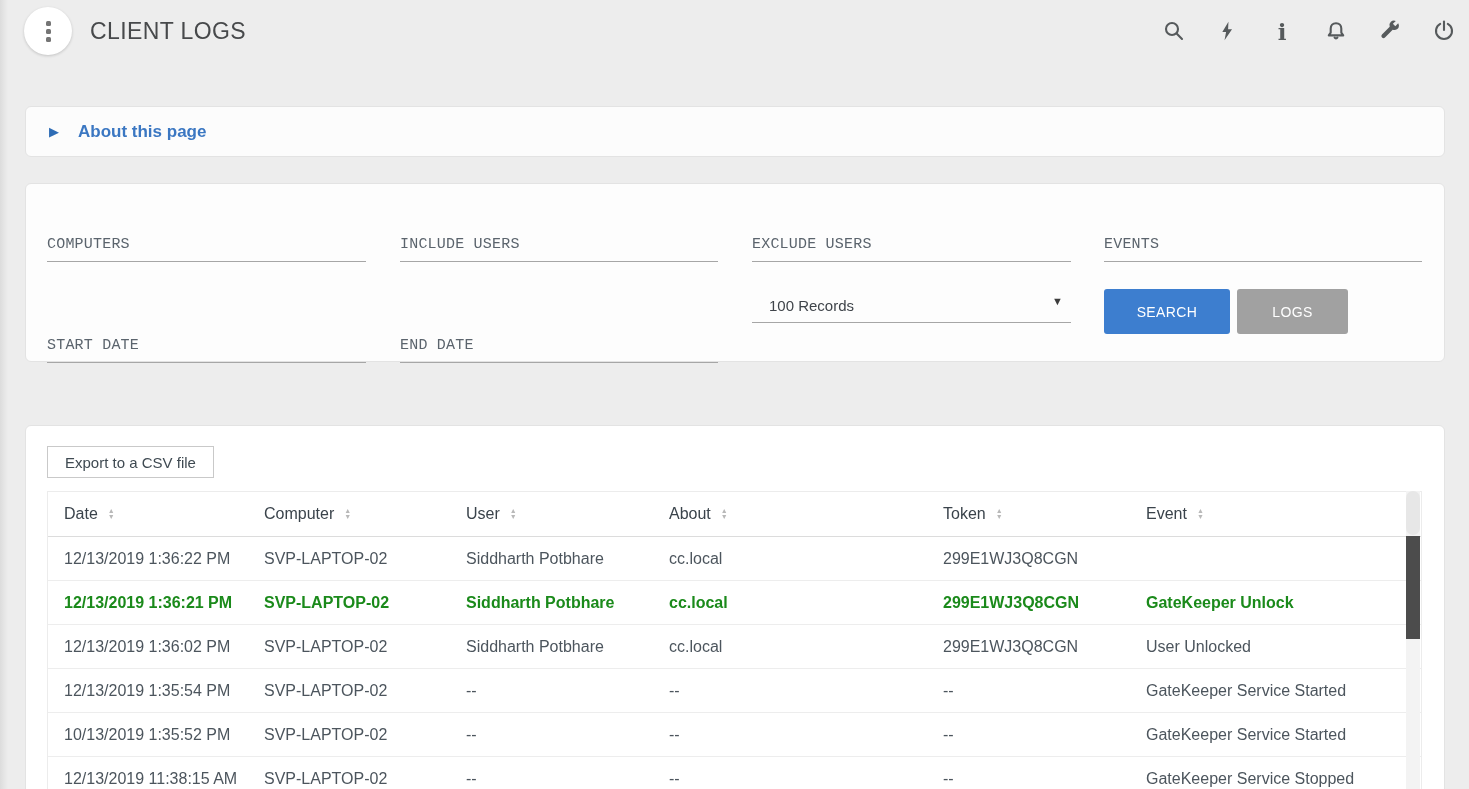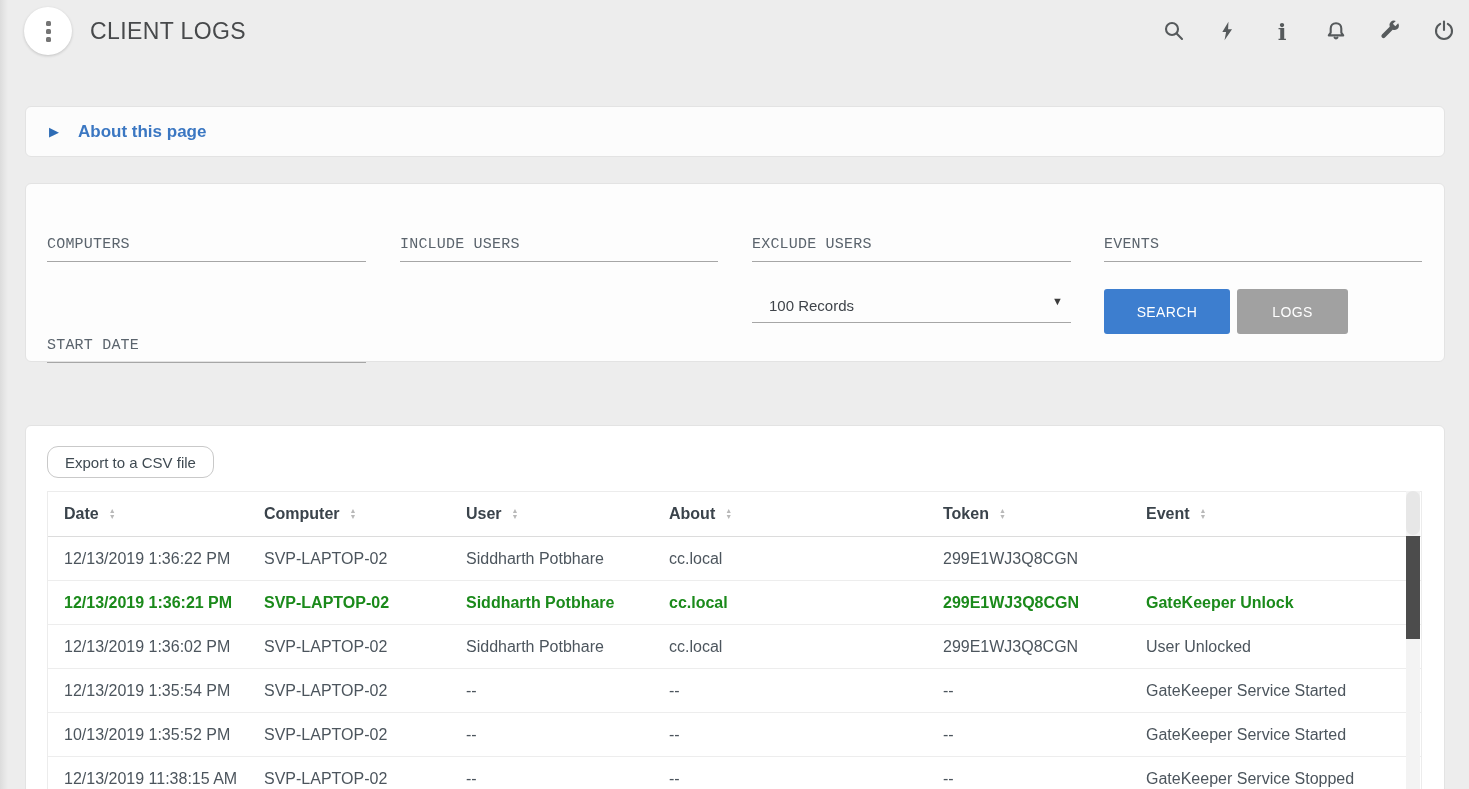--- a/index.html
+++ b/index.html
@@ -66,34 +66,34 @@
     color:#ffffff; font-family:"Liberation Sans",sans-serif; font-size:14px;
     letter-spacing:0.4px; cursor:pointer;
   }
   .btn-search{ left:1078px; width:126px; background:#3d7ecf; }
   .btn-clear{ left:1211px; width:111px; background:#a1a1a1; }
 
   
   .table-card{ left:25px; top:425px; width:1420px; height:380px; background:#ffffff; }
   .export-btn{
     position:absolute; left:21px; top:20px; height:32px; padding:0 17px;
-    background:#ffffff; border:1px solid #c9c9c9; border-radius:11px;
+    background:#ffffff; border:1px solid #c9c9c9; border-radius:0;
     font-family:"Liberation Sans",sans-serif; font-size:15px; color:#3f4a52; cursor:pointer;
   }
   .log-table{
     position:absolute; left:21px; top:65px; width:1375px;
     border:1px solid #ececec; border-bottom:none; background:#fff;
   }
   .t-row{
     display:grid; grid-template-columns:200px 202px 203px 274px 203px auto;
     align-items:center; padding-left:16px; height:44px; border-bottom:1px solid #ededed;
   }
   .t-head{ height:45px; border-bottom:1px solid #dcdcdc; }
   .t-head .th-cell{ display:flex; align-items:center; gap:10px; cursor:pointer; }
-  .t-head .th-label{ font-size:16px; font-weight:700; color:#3a434b; }
+  .t-head .th-label{ font-size:16px; font-weight:400; color:#3a434b; }
   .sort{ display:flex; flex-direction:column; line-height:6px; }
   .sort span{ font-size:7px; color:#b9b9b9; }
   .t-row .cell{ font-size:16px; color:#4c555d; white-space:nowrap; overflow:hidden; }
   .t-row.highlight .cell{ color:#1b8a1b; font-weight:700; }
 
   
   .vscroll{ position:absolute; right:24px; top:65px; width:14px; height:315px; background:#f3f3f3; }
   .vscroll .cap{ position:absolute; left:0; top:0; width:14px; height:44px; background:#e7e7e7; border-radius:7px; }
   .vscroll .thumb{ position:absolute; left:0; top:45px; width:14px; height:103px; background:#4c4c4c; cursor:grab; }
 </style>
@@ -158,20 +158,23 @@
   </div>
   <div class="ufield f-c3 frow1">
     <input type="text" placeholder="EXCLUDE USERS" style="">
   </div>
   <div class="ufield f-c4 frow1">
     <input type="text" placeholder="EVENTS" style="">
   </div>
   <div class="ufield f-c1 frow2">
     <input type="text" placeholder="START DATE" style="">
   </div>
+  <div class="ufield f-c2 frow2">
+    <input type="text" placeholder="END DATE" style="">
+  </div>
   <div class="select-box">
     <span class="sel-text">100 Records</span>
     <span class="sel-caret">▼</span>
   </div>
   <button class="btn btn-search">SEARCH</button>
   <button class="btn btn-clear">LOGS</button>
 </div>
 
 <div class="card table-card">
   <button class="export-btn">Export to a CSV file</button>

